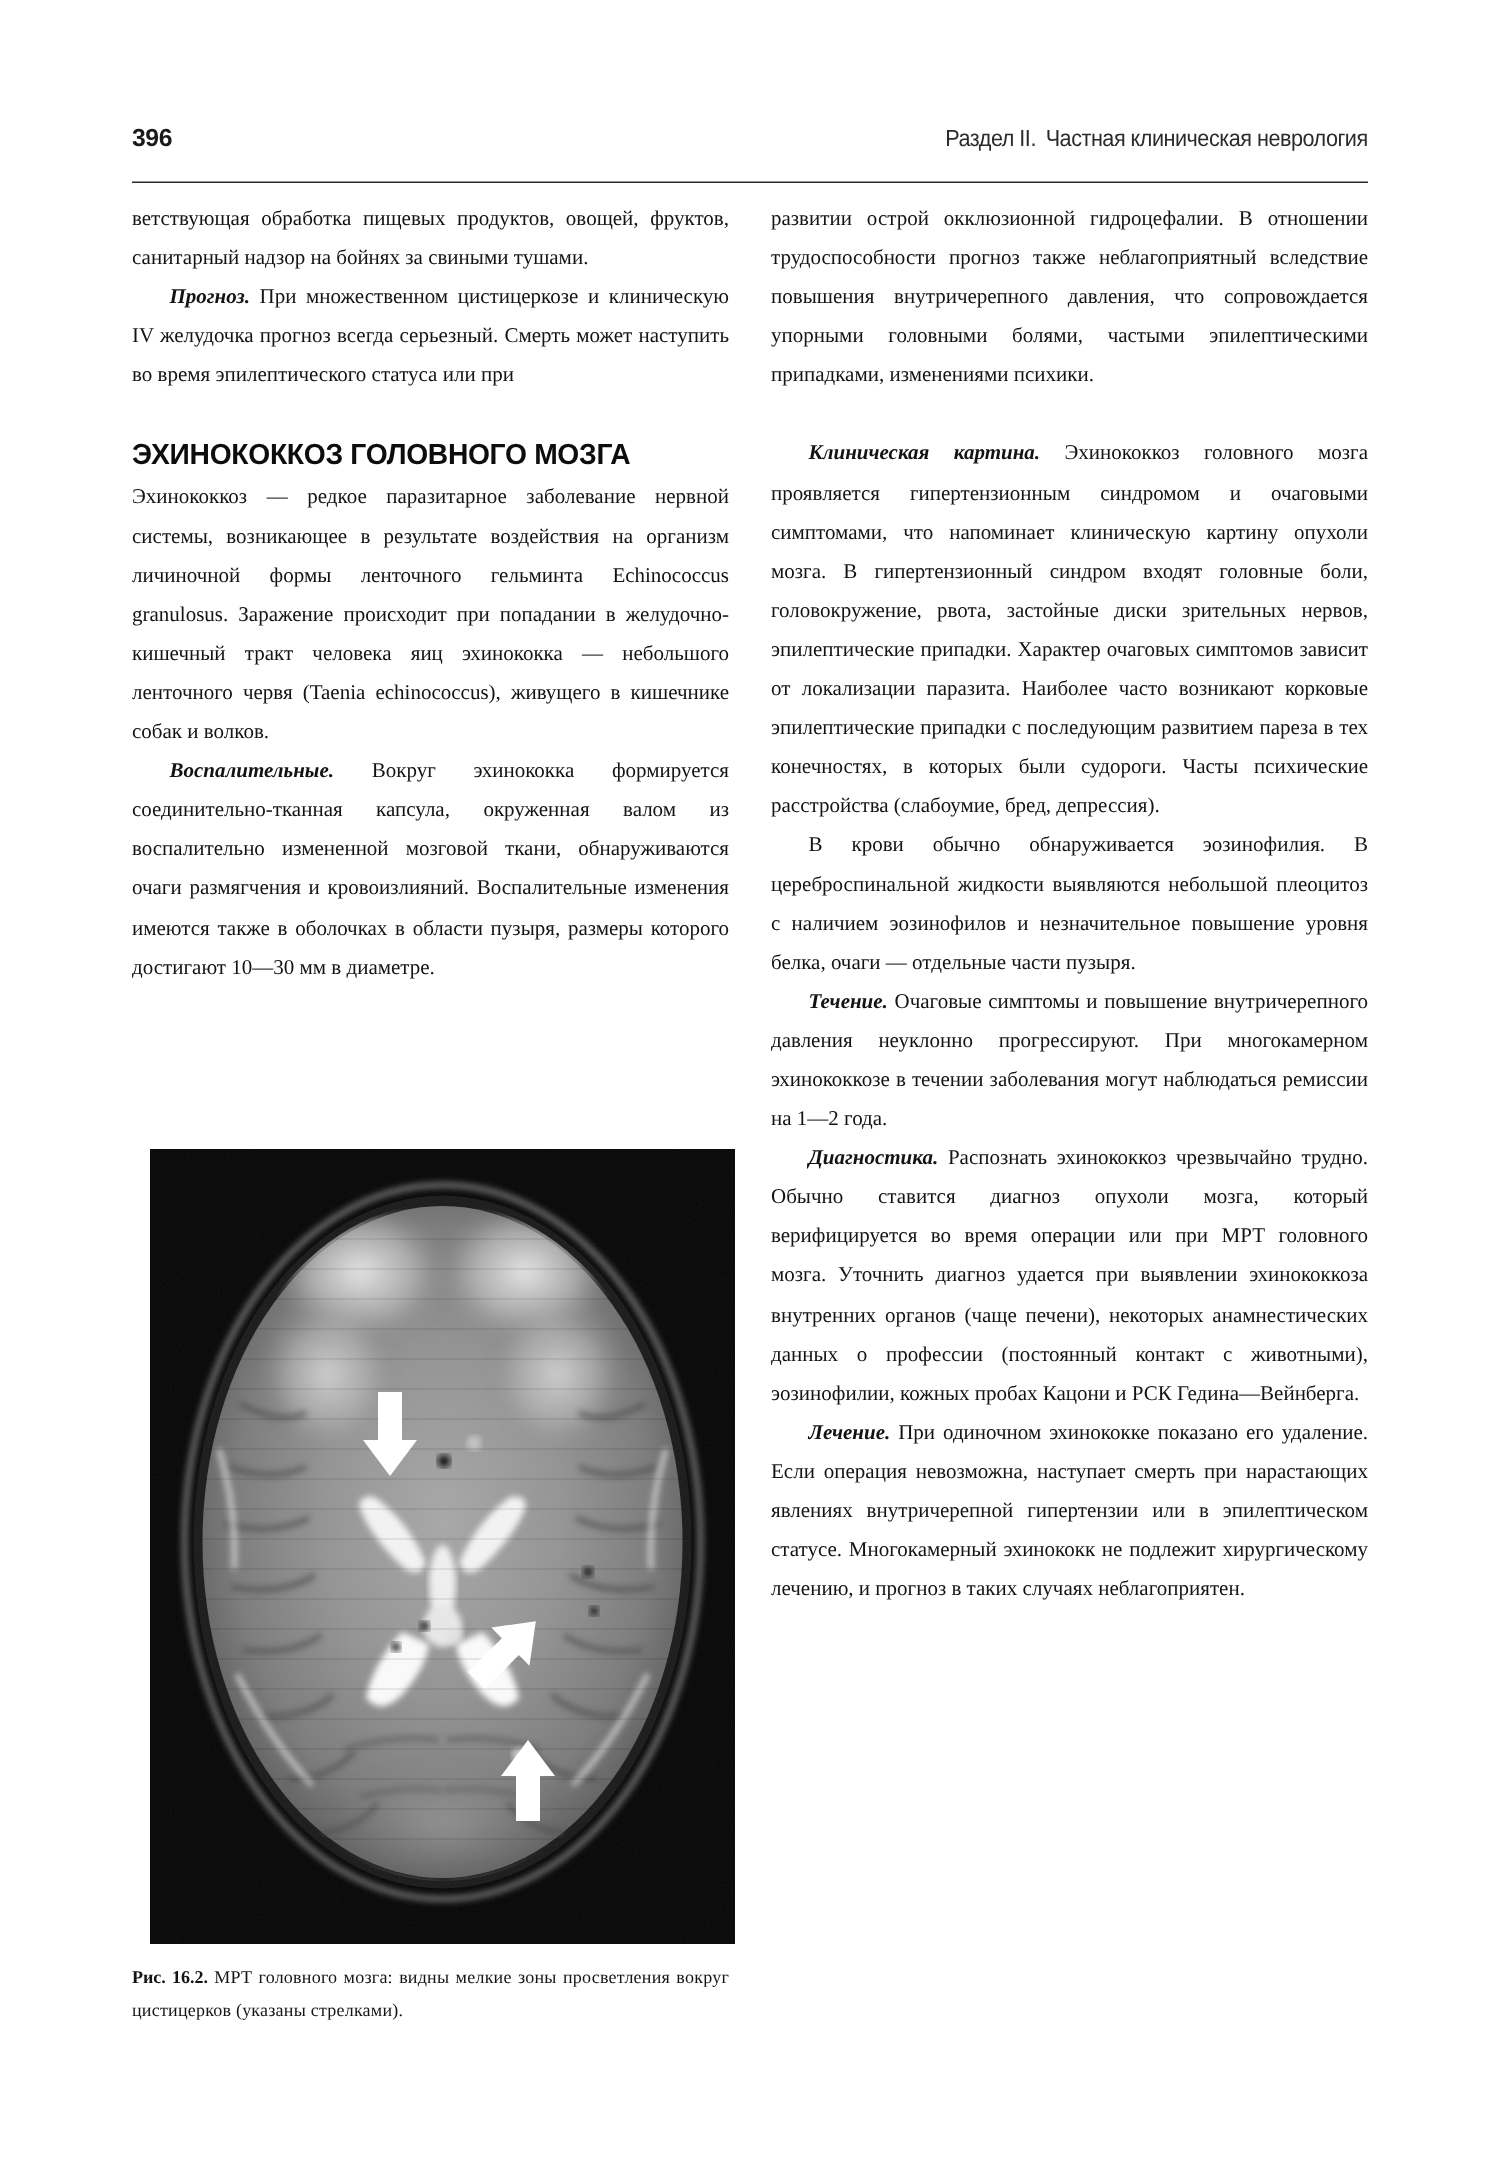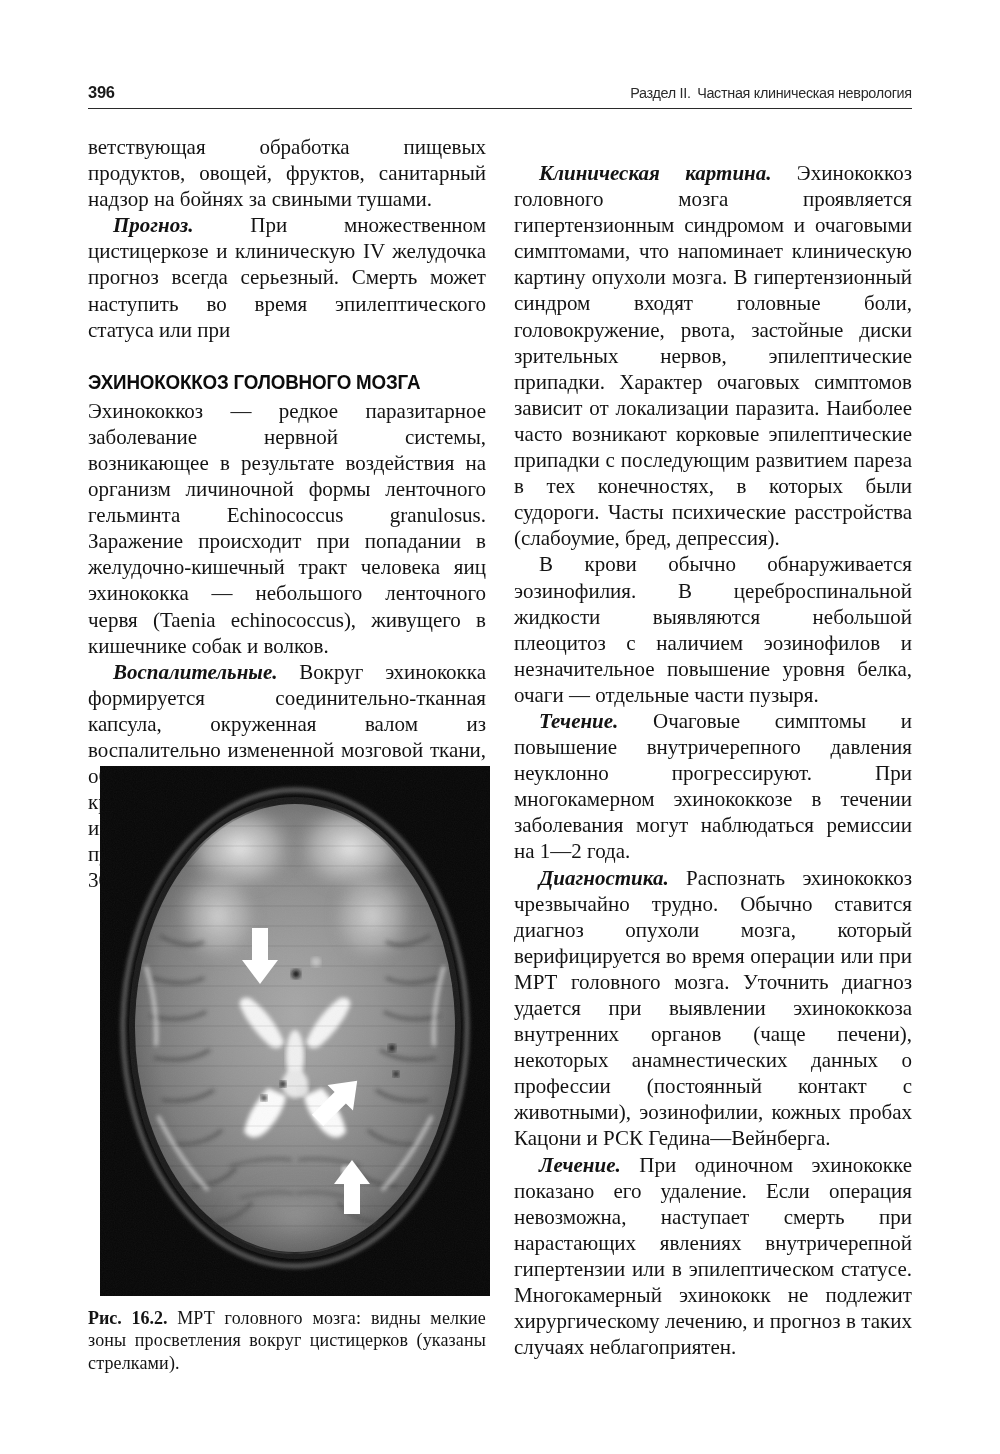--- a/index.html
+++ b/index.html
@@ -22,21 +22,21 @@
   .header {
     position: absolute;
     left: 88px;
     top: 68px;
     width: 824px;
     height: 34px;
     display: flex;
     align-items: flex-end;
     justify-content: space-between;
     border-bottom: 1.6px solid #2a2a2a;
-    padding-bottom: 6px;
+    padding-bottom: 19px;
   }
   .folio {
     font-family: "Liberation Sans", "DejaVu Sans", sans-serif;
     font-weight: 700;
     font-size: 16.5px;
     letter-spacing: -0.3px;
     color: #1a1a1a;
   }
   .running-title {
     font-family: "Liberation Sans", "DejaVu Sans", sans-serif;
@@ -53,21 +53,21 @@
   .col {
     position: absolute;
     top: 134px;
     width: 398px;
   }
   .col-left  { left: 88px; }
   .col-right { left: 514px; }
 
   p.para {
     margin: 0;
-    font-size: 21px;
+    font-size: 14px;
     line-height: 26.1px;
     text-align: justify;
     text-justify: inter-word;
     hyphens: manual;
     -webkit-hyphens: manual;
     color: #131313;
   }
   p.indent { text-indent: 25px; }
   p.para + p.para { margin-top: 0; }
 
@@ -103,21 +103,21 @@
     background: #050505;
     position: relative;
     overflow: hidden;
   }
   .mri-frame svg { display: block; width: 100%; height: 100%; }
 
   figcaption.fig-caption {
     margin-top: 11px;
     width: 398px;
     margin-left: -12px;
-    font-size: 18px;
+    font-size: 12px;
     line-height: 22.4px;
     text-align: justify;
     color: #141414;
   }
   figcaption.fig-caption .fig-num { font-weight: 700; }
   figcaption.fig-caption .cap-body { letter-spacing: 0.15px; }
 </style>
 </head>
 <body>
 
@@ -279,20 +279,21 @@
           <path d="M244 448 h16 v-30 h10 l-18 -24 l-18 24 h10 z" fill="#ffffff"></path>
         </g>
       </svg>
     </div>
 
     <figcaption class="fig-caption"><span class="fig-num">Рис. 16.2.</span><span class="cap-body"> МРТ головного мозга: видны мелкие зоны просветления вокруг цистицерков (указаны стрелками).</span></figcaption>
   </figure>
 
   <div class="col col-right">
 
+    <p class="para">развитии острой окклюзионной гидроцефалии. В отношении трудоспособности прогноз также неблагоприятный вследствие повышения внутричерепного давления, что сопровождается упорными головными болями, частыми эпилептическими припадками, изменениями психики.</p>
 
     <p class="para indent" style="margin-top:26px"><span class="run-in">Клиническая картина.</span><span> Эхинококкоз головного мозга проявляется гипертензионным синдромом и очаговыми симптомами, что напоминает клиническую картину опухоли мозга. В гипертензионный синдром входят головные боли, головокружение, рвота, застойные диски зрительных нервов, эпилептические припадки. Характер очаговых симптомов зависит от локализации паразита. Наиболее часто возникают корковые эпилептические припадки с последующим развитием пареза в тех конечностях, в которых были судороги. Часты психические расстройства (слабоумие, бред, депрессия).</span></p>
 
     <p class="para indent">В крови обычно обнаруживается эозинофилия. В цереброспинальной жидкости выявляются небольшой плеоцитоз с наличием эозинофилов и незначительное повышение уровня белка, очаги — отдельные части пузыря.</p>
 
     <p class="para indent"><span class="run-in">Течение.</span><span> Очаговые симптомы и повышение внутричерепного давления неуклонно прогрессируют. При многокамерном эхинококкозе в течении заболевания могут наблюдаться ремиссии на 1—2 года.</span></p>
 
     <p class="para indent"><span class="run-in">Диагностика.</span><span> Распознать эхинококкоз чрезвычайно трудно. Обычно ставится диагноз опухоли мозга, который верифицируется во время операции или при МРТ головного мозга. Уточнить диагноз удается при выявлении эхинококкоза внутренних органов (чаще печени), некоторых анамнестических данных о профессии (постоянный контакт с животными), эозинофилии, кожных пробах Кацони и РСК Гедина—Вейнберга.</span></p>
 
     <p class="para indent"><span class="run-in">Лечение.</span><span> При одиночном эхинококке показано его удаление. Если операция невозможна, наступает смерть при нарастающих явлениях внутричерепной гипертензии или в эпилептическом статусе. Многокамерный эхинококк не подлежит хирургическому лечению, и прогноз в таких случаях неблагоприятен.</span></p>

